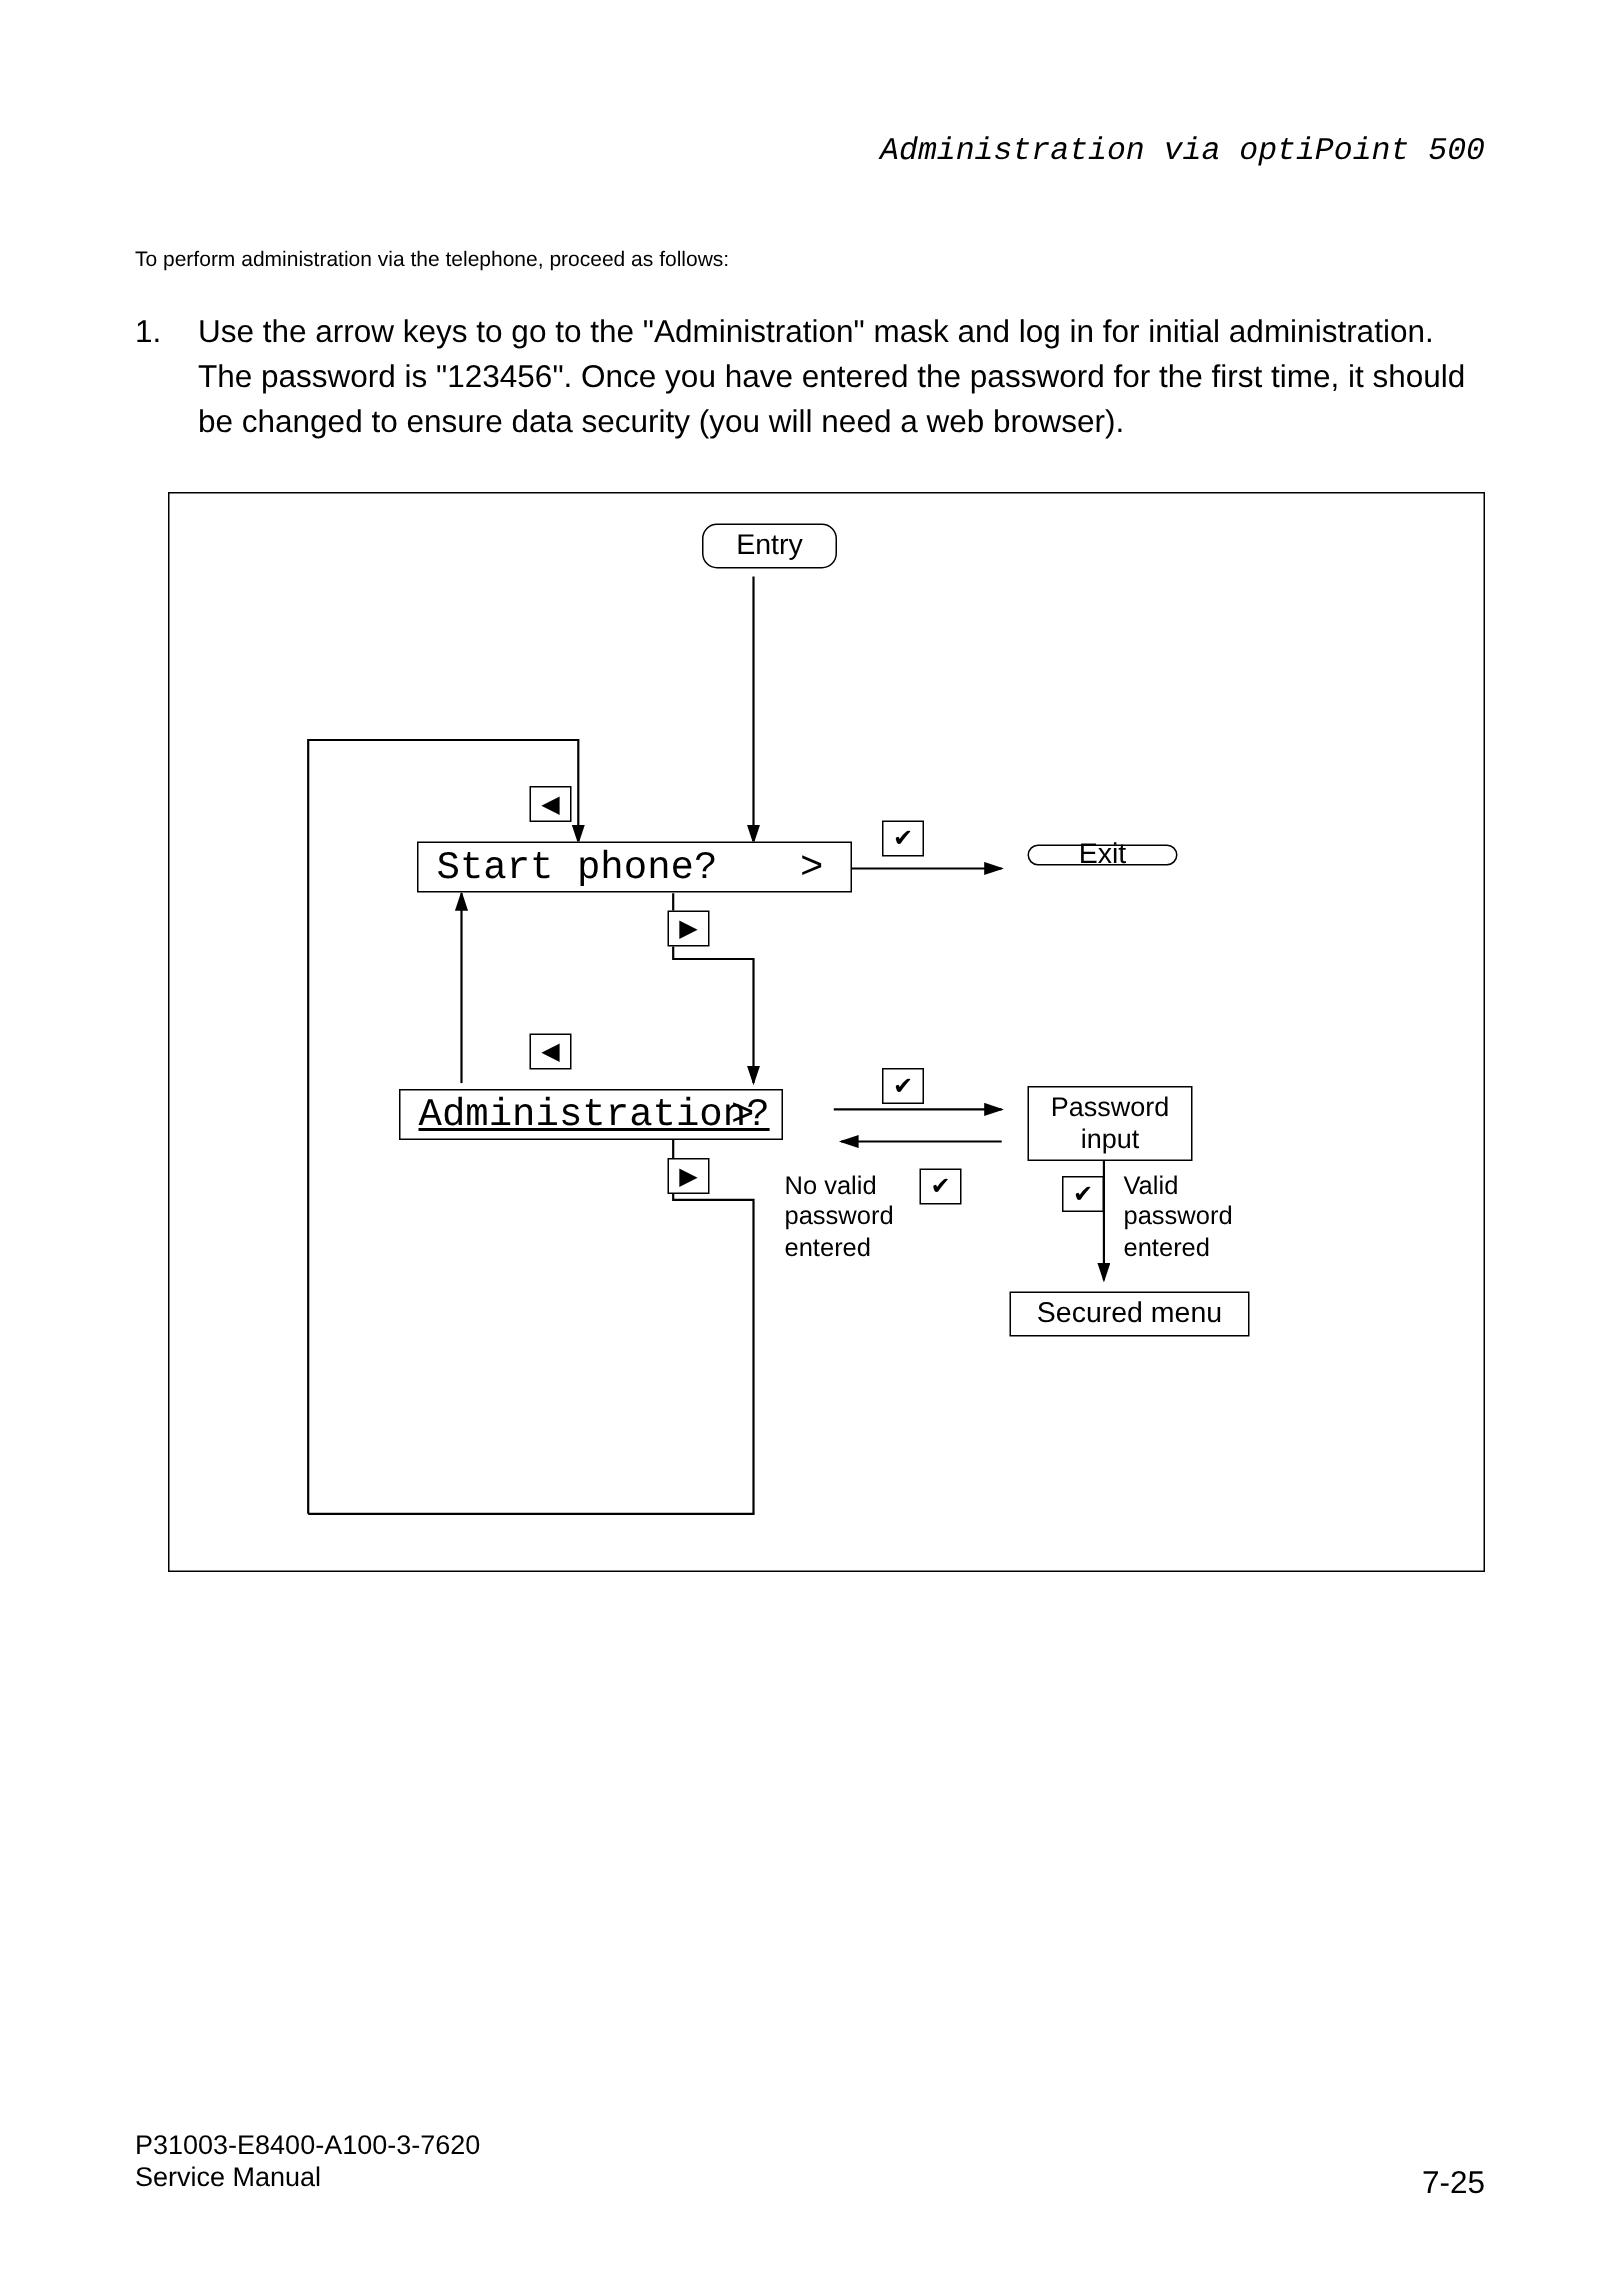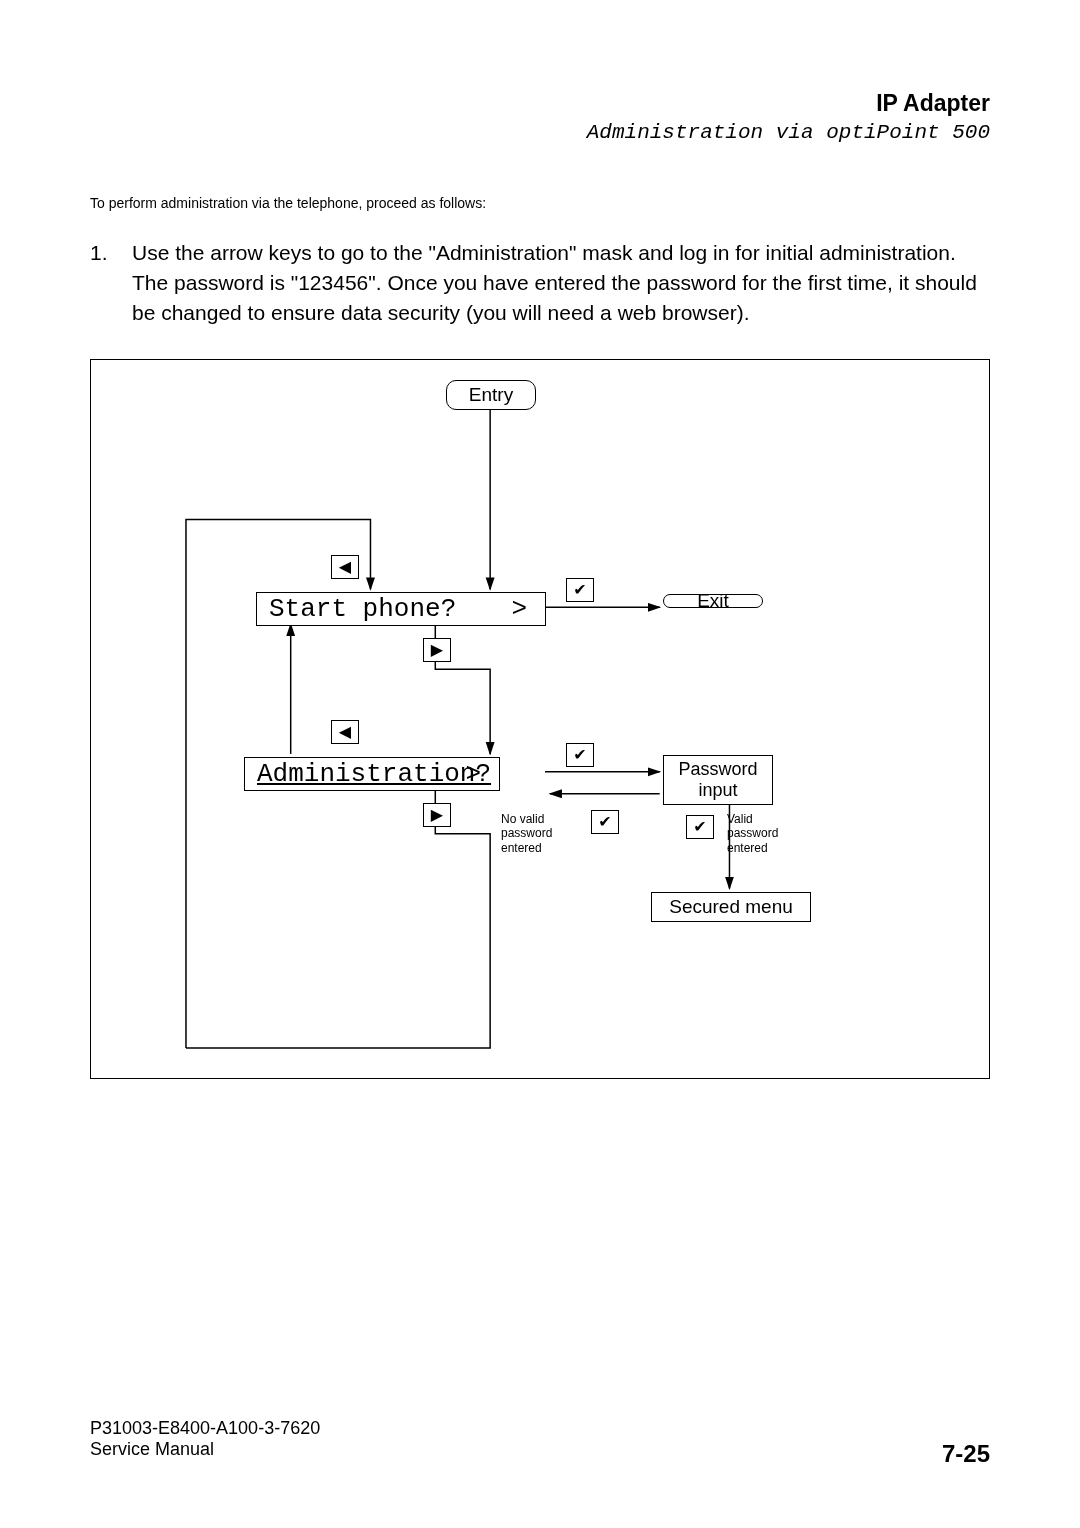--- a/index.html
+++ b/index.html
@@ -17,40 +17,40 @@
   .header-sub { font-style: italic; font-size: 21px; font-family: Liberation Mono, monospace; }
   .intro { font-size: 14px; margin-bottom: 24px; line-height: 1.4; }
   .listrow { display: flex; font-size: 21px; line-height: 1.45; margin-bottom: 30px; }
   .listnum { width: 42px; flex-shrink: 0; }
   .listtxt { flex: 1; }
   .footer {
     position: absolute; bottom: 60px; left: 90px; right: 90px;
     display: flex; justify-content: space-between; align-items: center;
     font-size: 18px;
   }
-  .pagenum { font-weight: bold; font-size: 24px; margin-top: 30px; }
+  .pagenum { font-weight: normal; font-size: 21px; margin-top: 30px; }
   .diagram {
     border: 1.5px solid #000;
     height: 720px;
     position: relative;
     margin-top: 10px;
+    margin-left: 22px;
   }
   .box { position: absolute; border: 1.5px solid #000; background: #fff; font-size: 19px; display: flex; align-items: center; justify-content: center; }
   .rounded { border-radius: 10px; }
   .wide { font-family: "Courier New", monospace; font-size: 26px; justify-content: flex-start; padding-left: 12px; }
   .gt { position: absolute; right: 18px; font-family: "Courier New", monospace; }
   .icon { position: absolute; width: 28px; height: 24px; border: 1.5px solid #000; display:flex; align-items:center; justify-content:center; font-size:16px; background:#fff; }
-  .annot { position: absolute; font-size: 12px; line-height: 1.2; }
+  .annot { position: absolute; font-size: 17px; line-height: 1.2; }
   svg.lines { position: absolute; left: 0; top: 0; width: 100%; height: 100%; pointer-events: none; }
 </style>
 </head>
 <body>
 
 <div class="header">
-  <div class="header-title">IP Adapter</div>
   <div class="header-sub">Administration via optiPoint 500</div>
 </div>
 
 <div class="intro">To perform administration via the telephone, proceed as follows:</div>
 
 <div class="listrow">
   <div class="listnum">1.</div>
   <div class="listtxt">Use the arrow keys to go to the "Administration" mask and log in for initial administration. The password is "123456". Once you have entered the password for the first time, it should be changed to ensure data security (you will need a web browser).</div>
 </div>
 

